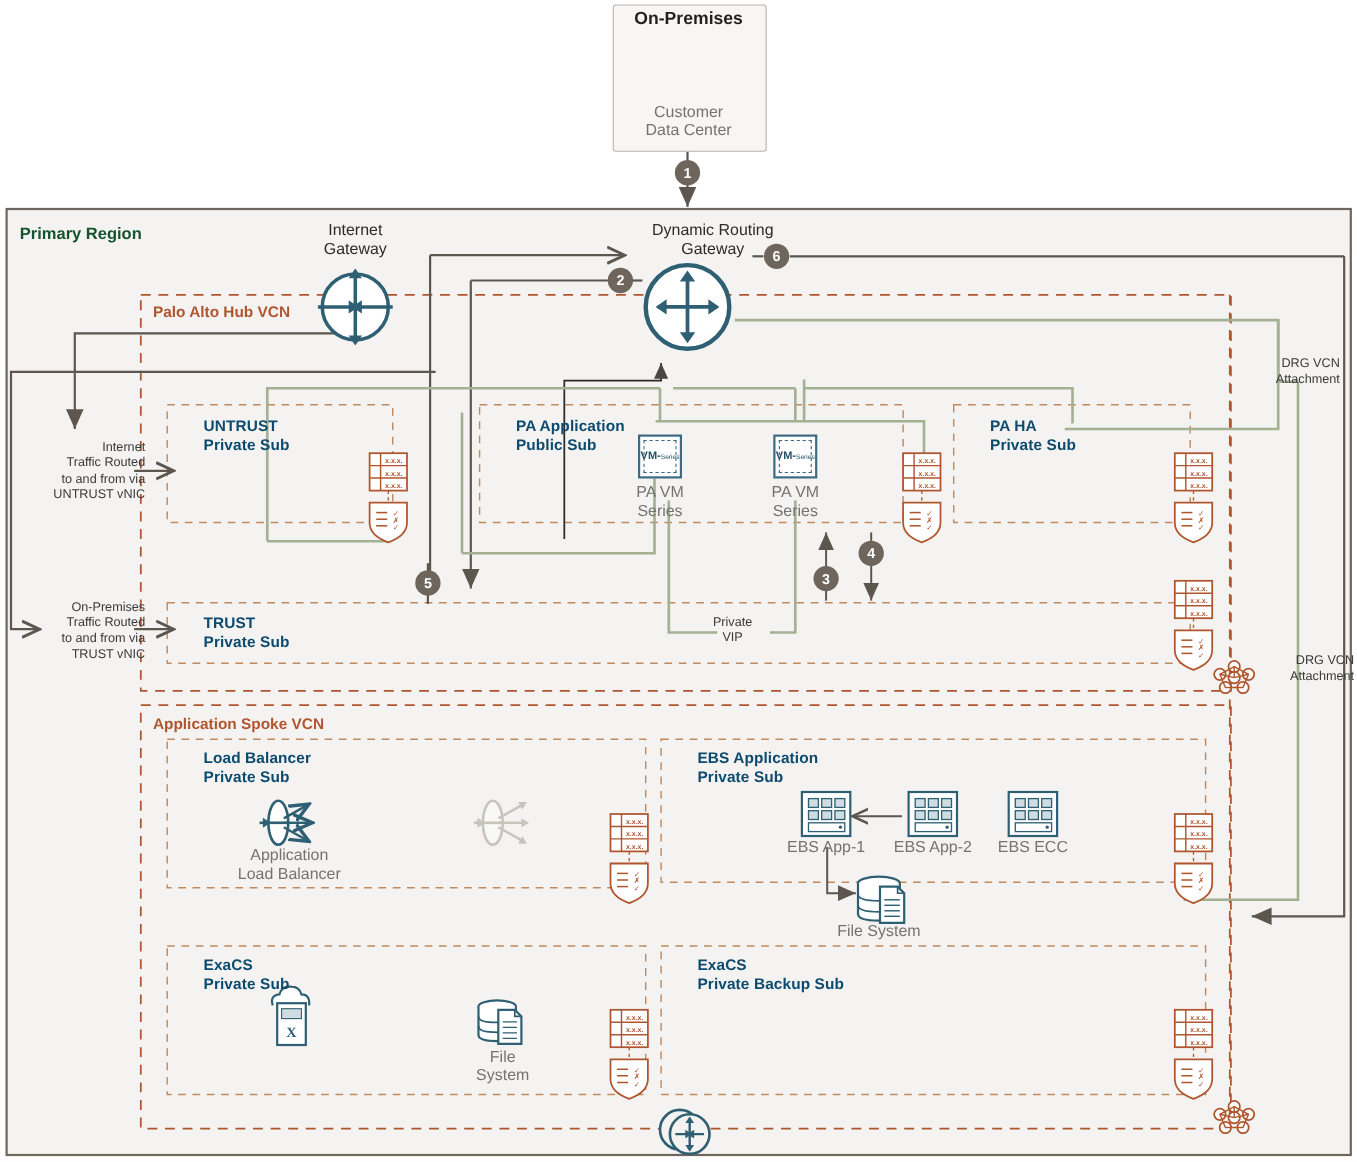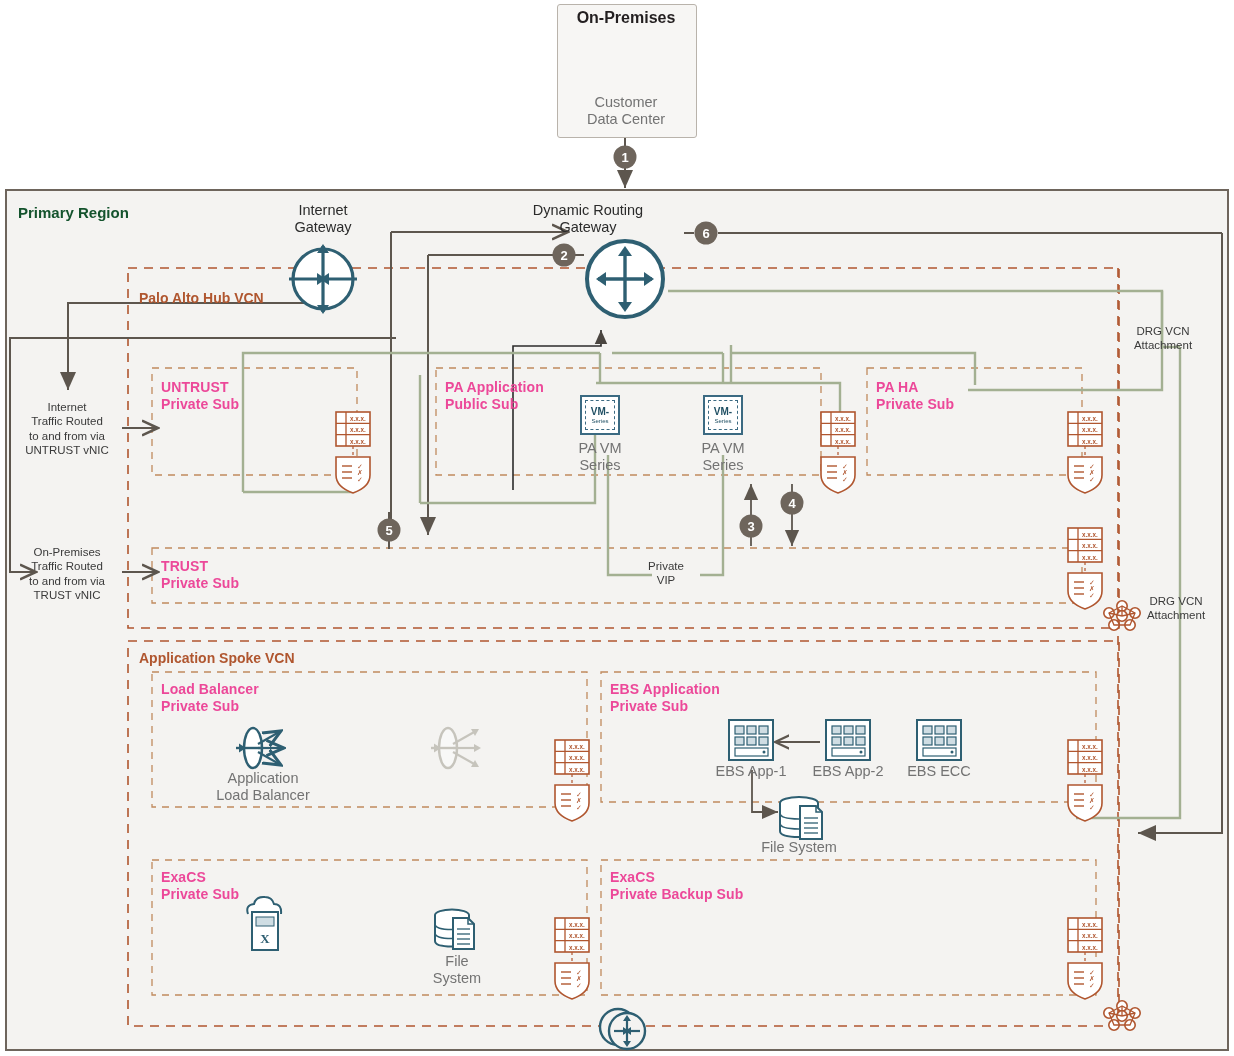--- a/index.html
+++ b/index.html
@@ -1,34 +1,34 @@
 <!DOCTYPE html>
 <html><head>
 <meta charset="utf-8">
 <style>
   html,body{margin:0;padding:0;background:#ffffff;}
   body{font-family:"Liberation Sans", sans-serif;}
   #canvas{position:relative;width:1234px;height:1056px;background:#ffffff;overflow:hidden;}
   #svg-layer{position:absolute;left:0;top:0;width:1234px;height:1056px;}
   .lbl{position:absolute;font-family:"Liberation Sans",sans-serif;color:#2b2b2b;line-height:1.15;}
   .ctr{text-align:center;transform:translateX(-50%);}
-  .sub-title{font-weight:bold;font-size:14px;color:#ec4899;line-height:1.2;letter-spacing:.1px;}
+  .sub-title{font-weight:bold;font-size:14px;color:#0c4a6e;line-height:1.2;letter-spacing:.1px;margin-left:24px;}
   .vcn-title{font-weight:bold;font-size:14px;color:#b0562f;}
   .region-title{font-weight:bold;font-size:15px;color:#14532d;}
   .onprem-title{font-weight:bold;font-size:16px;color:#231f20;}
   .node-label{font-size:14.5px;color:#737373;text-align:center;line-height:1.2;}
-  .small-note{font-size:11.5px;color:#3a3a3a;text-align:center;line-height:1.25;}
+  .small-note{font-size:11.5px;color:#3a3a3a;text-align:right;line-height:1.25;}
   .tiny-note{font-size:11.5px;color:#3a3a3a;text-align:center;line-height:1.2;}
   .gw-label{font-size:14.5px;color:#2b2b2b;text-align:center;line-height:1.15;}
   .badge{position:absolute;width:23px;height:23px;border-radius:50%;background:#6e655c;color:#fff;
          font-size:13px;font-weight:bold;display:flex;align-items:center;justify-content:center;
          transform:translate(-50%,-50%);font-family:"Liberation Sans",sans-serif;}
   .vmbox{position:absolute;transform:translate(-50%,-50%);width:36px;height:36px;border:2px solid #3b6a82;
          background:#fff;display:flex;flex-direction:column;align-items:center;justify-content:center;}
-  .vmbox .inner{width:28px;height:28px;border:1px dashed #3b6a82;display:flex;flex-direction:column;
+  .vmbox .inner{width:28px;height:28px;border:1px dashed #3b6a82;display:flex;flex-direction:row;
          align-items:center;justify-content:center;}
   .vmbox .t1{font-size:10px;font-weight:bold;color:#1f4f63;line-height:1;}
   .vmbox .t2{font-size:6px;color:#1f4f63;line-height:1;margin-top:1px;}
   .onprem-box{position:absolute;border:1px solid #b9b3ab;background:#f7f6f4;border-radius:3px;}
 </style>
 </head>
 <body>
 
 <div id="canvas">
 
@@ -451,26 +451,26 @@
   <span>Customer</span><br>
   <span>Data Center</span>
 </div>
 
 <div class="lbl region-title" style="left:18px;top:204px;">Primary Region</div>
 
 <div class="lbl gw-label ctr" style="left:323px;top:202px;width:120px;">
   <span>Internet</span><br>
   <span>Gateway</span>
 </div>
-<div class="lbl gw-label ctr" style="left:588px;top:202px;width:180px;">
+<div class="lbl gw-label ctr" style="left:648px;top:202px;width:180px;">
   <span>Dynamic Routing</span><br>
   <span>Gateway</span>
 </div>
 
-<div class="lbl vcn-title" style="left:139px;top:290px;">Palo Alto Hub VCN</div>
+<div class="lbl vcn-title" style="left:139px;top:275px;">Palo Alto Hub VCN</div>
 <div class="lbl vcn-title" style="left:139px;top:650px;text-align:right;">Application Spoke VCN</div>
 
 <div class="lbl sub-title" style="left:161px;top:379px;">
   <span>UNTRUST</span><br>
   <span>Private Sub</span>
 </div>
 <div class="lbl sub-title" style="left:445px;top:379px;">
   <span>PA Application</span><br>
   <span>Public Sub</span>
 </div>

